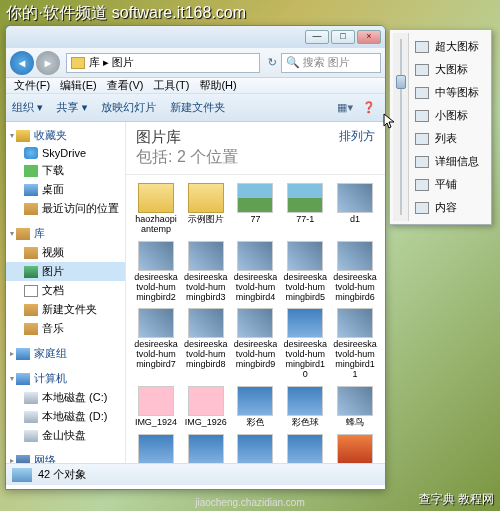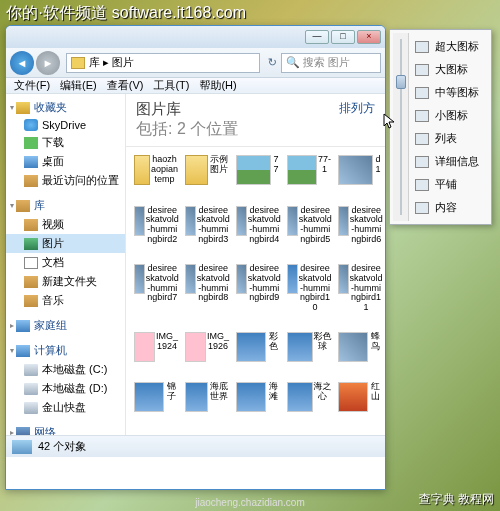--- a/index.html
+++ b/index.html
@@ -37,21 +37,21 @@
 .doc-icon{background:#fff;border:1px solid #888}
 .disk-icon{background:linear-gradient(#e0e8f0,#a0b0c0);border-radius:1px}
 .net-icon{background:linear-gradient(#70a0d0,#406090)}
 .tri{color:#888;margin-right:2px;font-size:8px}
 .content{flex:1;display:flex;flex-direction:column;overflow:hidden}
 .lib-hdr{padding:6px 10px;border-bottom:1px solid #e8e8e8;display:flex;justify-content:space-between;align-items:flex-start}
 .lib-title{color:#404040;font-size:15px}
 .lib-sub{color:#888;font-size:16px}
 .sort-link{color:#1a4a8a;cursor:pointer;font-size:12px}
 .items{flex:1;overflow-y:auto;padding:6px;display:grid;grid-template-columns:repeat(5,1fr);gap:2px}
-.item{display:flex;flex-direction:row;cursor:pointer;padding:2px}
+.item{display:flex;flex-direction:column;align-items:center;cursor:pointer;padding:2px}
 .thumb{width:36px;height:30px;border:1px solid #ccc;background:#e8f0f8;margin-bottom:2px}
 .thumb.folder{background:linear-gradient(#f8e090,#e8c050);border-color:#c0a040}
 .thumb.img1{background:linear-gradient(#80c0e0 50%,#60a050 50%)}
 .thumb.img2{background:linear-gradient(45deg,#a0c0e0,#6080a0)}
 .thumb.img3{background:linear-gradient(#4080c0,#80b0e0)}
 .thumb.img4{background:#ffc0d0}
 .thumb.img5{background:linear-gradient(#f08040,#c04020)}
 .item-name{font-size:9px;text-align:center;word-break:break-all;line-height:1.1;max-width:44px;overflow:hidden}
 .status{height:22px;border-top:1px solid #d8e0e8;background:linear-gradient(#f0f6fc,#e0eaf4);display:flex;align-items:center;padding:0 6px}
 .status-icon{width:20px;height:14px;background:linear-gradient(#a0d0f0,#6098c8);margin-right:6px}
@@ -95,20 +95,29 @@
   </div>
 
   <div class="menu-row">
     <span class="menu-item">文件(F)</span>
     <span class="menu-item">编辑(E)</span>
     <span class="menu-item">查看(V)</span>
     <span class="menu-item">工具(T)</span>
     <span class="menu-item">帮助(H)</span>
   </div>
 
+  <div class="toolbar">
+    <span class="tool-btn">组织 ▾</span>
+    <span class="tool-btn">共享 ▾</span>
+    <span class="tool-btn">放映幻灯片</span>
+    <span class="tool-btn">新建文件夹</span>
+    <span class="tool-spacer"></span>
+    <span class="tool-icon">▦▾</span>
+    <span class="tool-icon">❓</span>
+  </div>
 
   <div class="body-area">
     <div class="sidebar">
       <div class="tree-grp">
         <div class="tree-hdr">
             <span class="tri">▾</span>
             <span class="tree-icon fav-icon"></span>
             <span>收藏夹</span>
           </div>
         <div class="tree-item">

